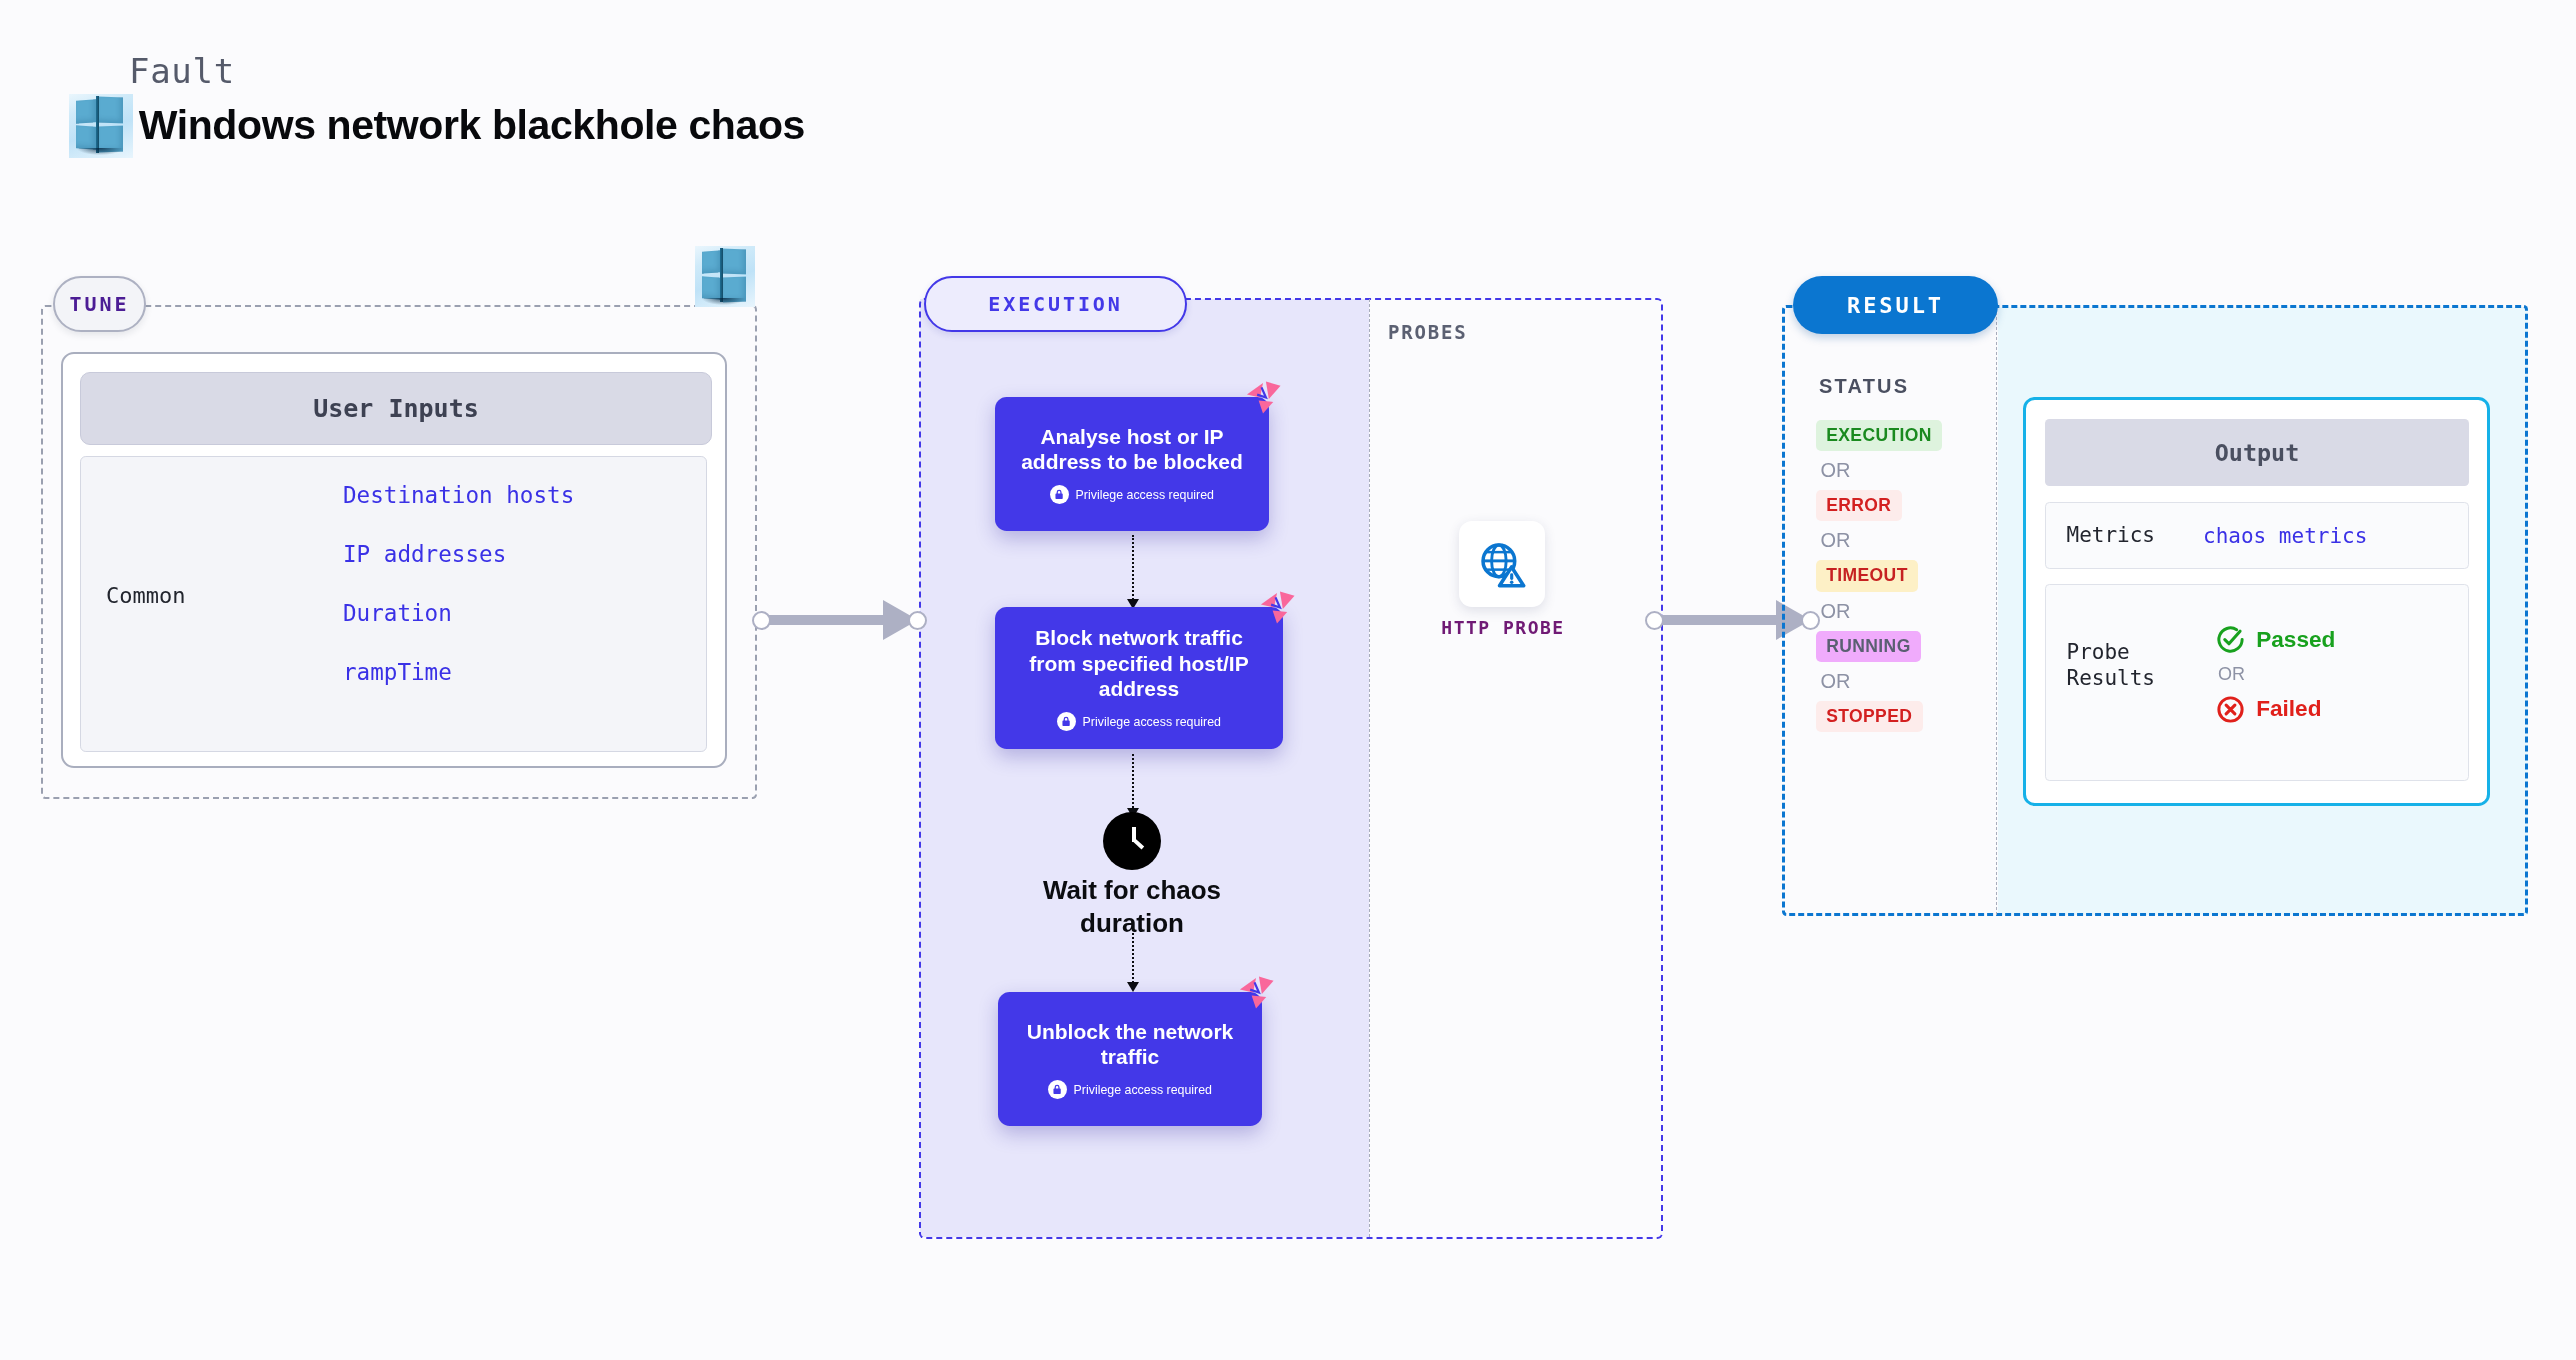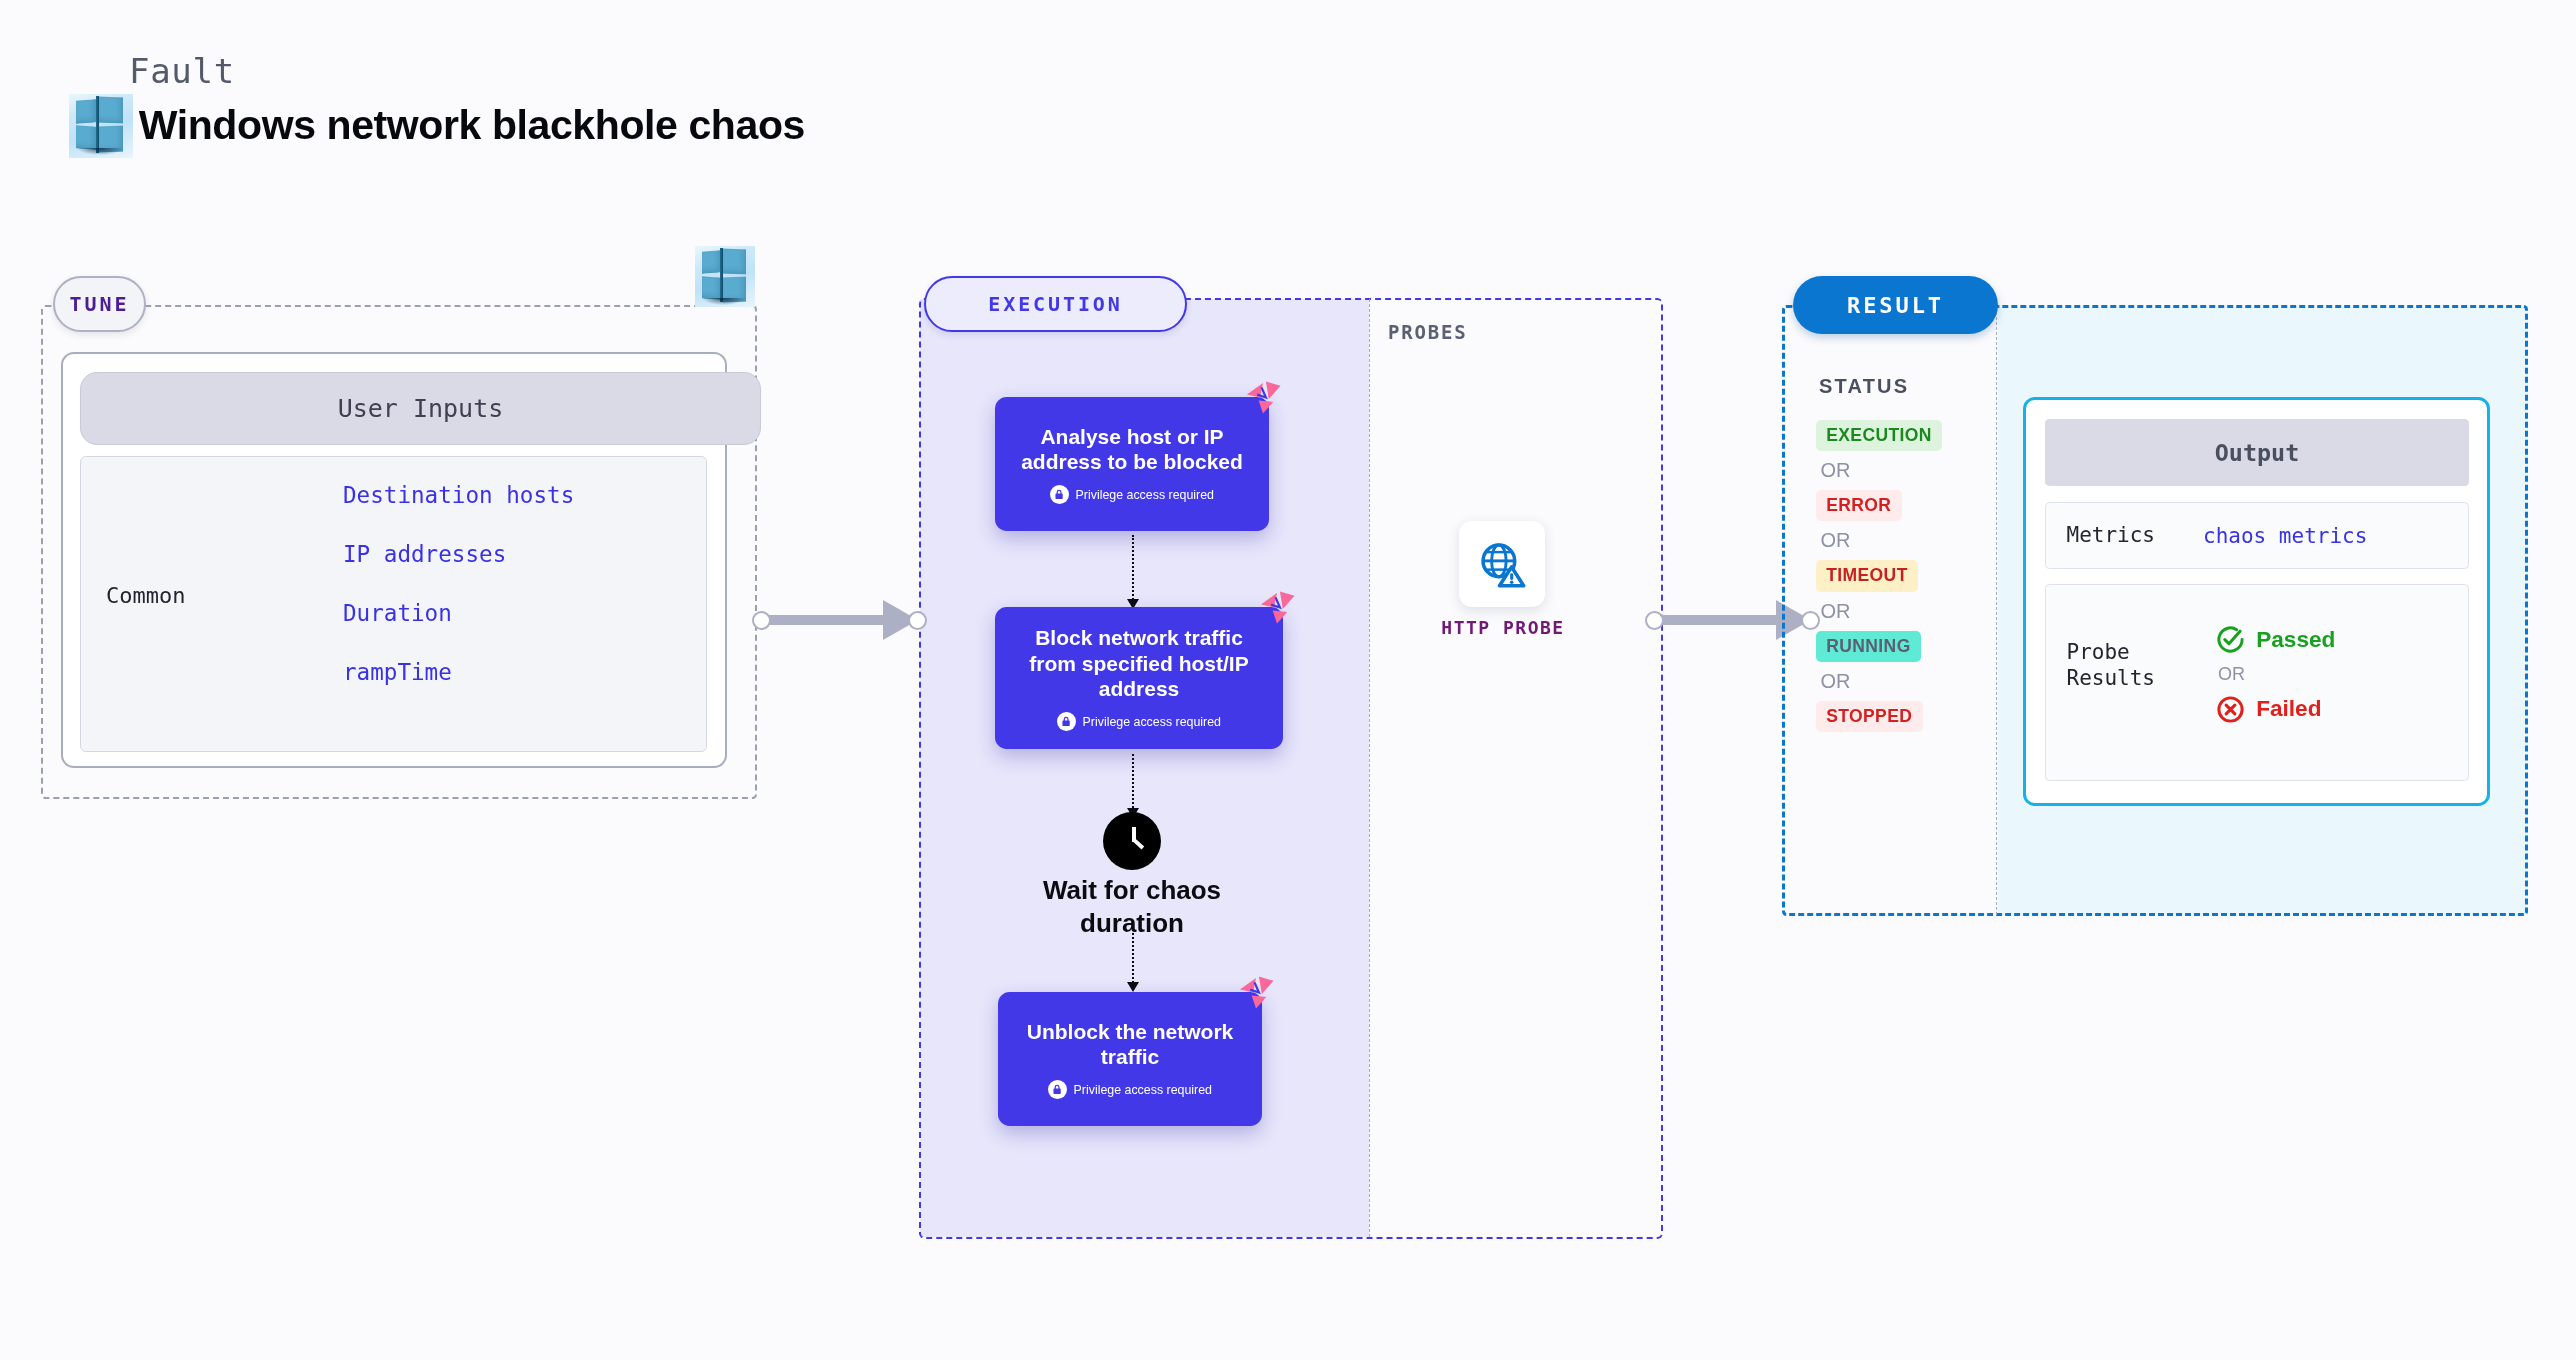--- a/index.html
+++ b/index.html
@@ -79,25 +79,25 @@
   
   #tune-box {
     position:absolute; left:41px; top:305px; width:716px; height:494px;
     border:2.2px dashed #9aa0b0; border-radius:4.4px; background:transparent;
   }
   #tune-card {
     position:absolute; left:61px; top:352px; width:666px; height:416px;
     background:#ffffff; border:2.2px solid #a9aebe; border-radius:13px;
   }
   #user-inputs-header {
-    position:absolute; left:80px; top:372px; width:681px; height:73px;
-    background:#d9dae6; border:0.7px solid #c8cada; border-radius:17px;
+    position:absolute; left:80px; top:372px; width:632px; height:73px;
+    background:#d9dae6; border:0.7px solid #c8cada; border-radius:10px;
     display:flex; align-items:center; justify-content:center;
     font-family:"DejaVu Sans Mono", monospace; font-size:25px;
-    color:#3d4152; font-weight:normal;
+    color:#3d4152; font-weight:bold;
   }
   #params-box {
     position:absolute; left:80px; top:456px; width:627px; height:296px;
     background:#f4f5f9; border:0.7px solid #d5d8e3; border-radius:5.8px;
   }
   #common-label {
     position:absolute; left:106px; top:583px;
     font-family:"DejaVu Sans Mono", monospace; font-size:22px; color:#22252e;
   }
   #param-list {
@@ -421,21 +421,21 @@
 <div class="pill result">RESULT</div>
 <div id="status-label">STATUS</div>
 
 <div id="status-stack">
   <span class="badge" style="background:#def3de;color:#1a8a1f;">EXECUTION</span>
   <span class="or-text">OR</span>
   <span class="badge" style="background:#fdeceb;color:#d32020;">ERROR</span>
   <span class="or-text">OR</span>
   <span class="badge" style="background:#fdf0c6;color:#c62121;">TIMEOUT</span>
   <span class="or-text">OR</span>
-  <span class="badge" style="background:#5eead4;color:#5a5f72;">RUNNING</span>
+  <span class="badge" style="background:#f0abfc;color:#5a5f72;">RUNNING</span>
   <span class="or-text">OR</span>
   <span class="badge" style="background:#fdeceb;color:#d32020;">STOPPED</span>
 </div>
 
 <div id="output-card"></div>
 <div id="output-header">Output</div>
 
 <div id="metrics-row">
   <span class="row-key" style="margin-left:20.5px;">Metrics</span>
   <span class="row-val-link" style="margin-left:48px;">chaos metrics</span>

